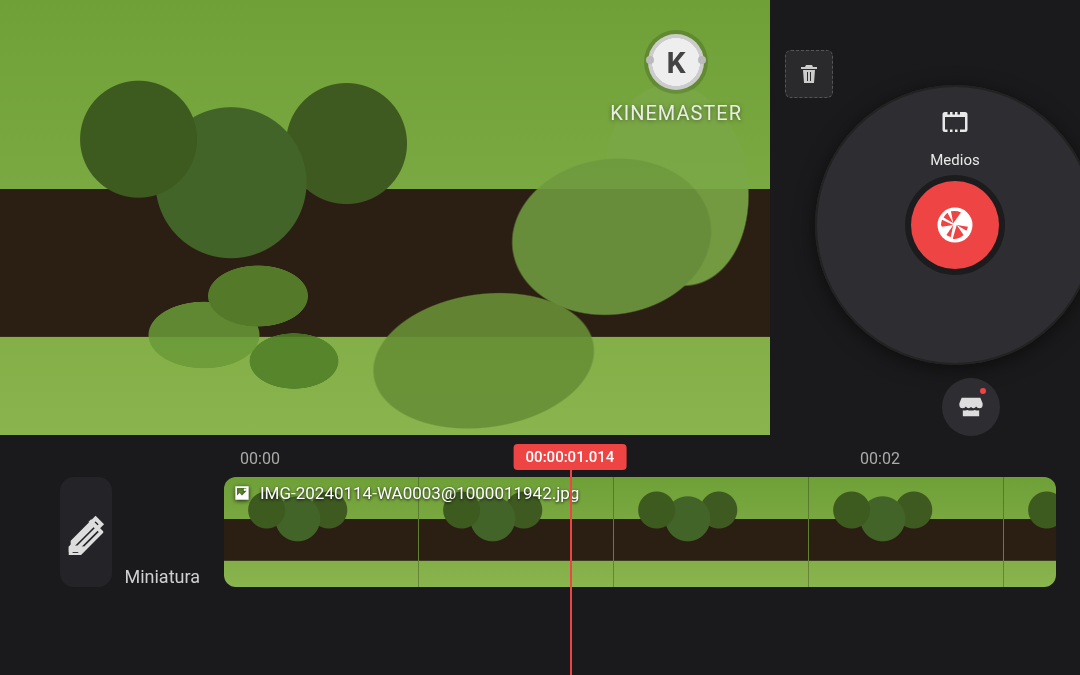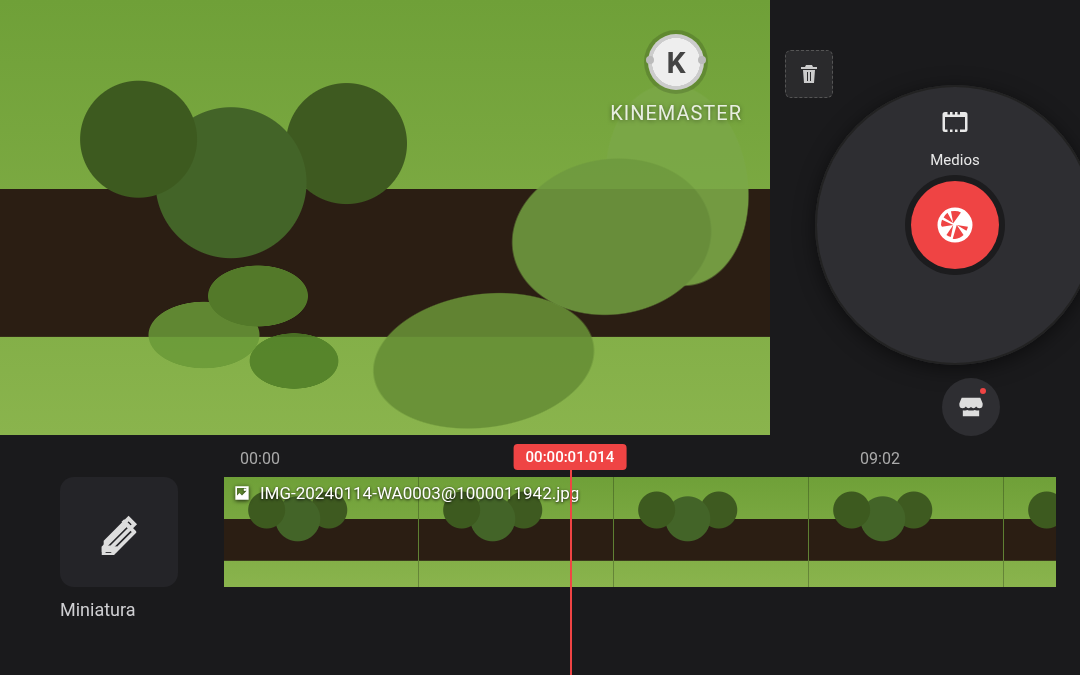--- a/index.html
+++ b/index.html
@@ -170,38 +170,38 @@
     padding:4px 12px;border-radius:4px;
     white-space:nowrap;
     z-index:5;
   }
 
   .track-row{
     display:flex;align-items:flex-start;gap:24px;
     padding:0 24px 0 60px;
   }
   .thumb-slot{
-    display:flex;flex-direction:column;align-items:flex-start;gap:12px;
+    display:flex;align-items:flex-end;gap:12px;
     width:140px;
   }
   .thumb-box{
     width:118px;height:110px;border-radius:14px;
     background:#242428;
     display:flex;align-items:center;justify-content:center;
     cursor:pointer;
   }
   .thumb-box svg{width:46px;height:46px;stroke:#ddd;fill:none;stroke-width:2}
   .thumb-label{color:#cfcfd2;font-size:18px}
 
   .clip-strip{
     flex:1;
     position:relative;
     height:110px;
     overflow:hidden;
-    border-radius:0;
+    border-radius:12px;
   }
   .clip-frames{
     position:absolute;inset:0;
     display:flex;
   }
   .clip-frame{
     flex:0 0 195px;height:100%;
     background:
       radial-gradient(circle at 22% 30%, #3d5a1f 0 18px, transparent 19px),
       radial-gradient(circle at 38% 38%, #436428 0 22px, transparent 23px),
@@ -273,21 +273,21 @@
     </svg>
   </div>
 
 </div>
 
 <div class="timeline-area">
 
   <div class="time-ruler">
     <span class="ruler-tick" style="left:30px">00:00</span>
     <span class="playhead-pill">00:00:01.014</span>
-    <span class="ruler-tick" style="left:650px">09:02</span>
+    <span class="ruler-tick" style="left:650px">00:02</span>
   </div>
 
   <div class="playhead-line"></div>
 
   <div class="track-row">
     <div class="thumb-slot">
       <div class="thumb-box">
         <svg viewBox="0 0 24 24">
           <path d="M4 20 16 8l4 4L8 24H4v-4z" stroke-linejoin="round"></path>
           <path d="M4 24h0"></path>

